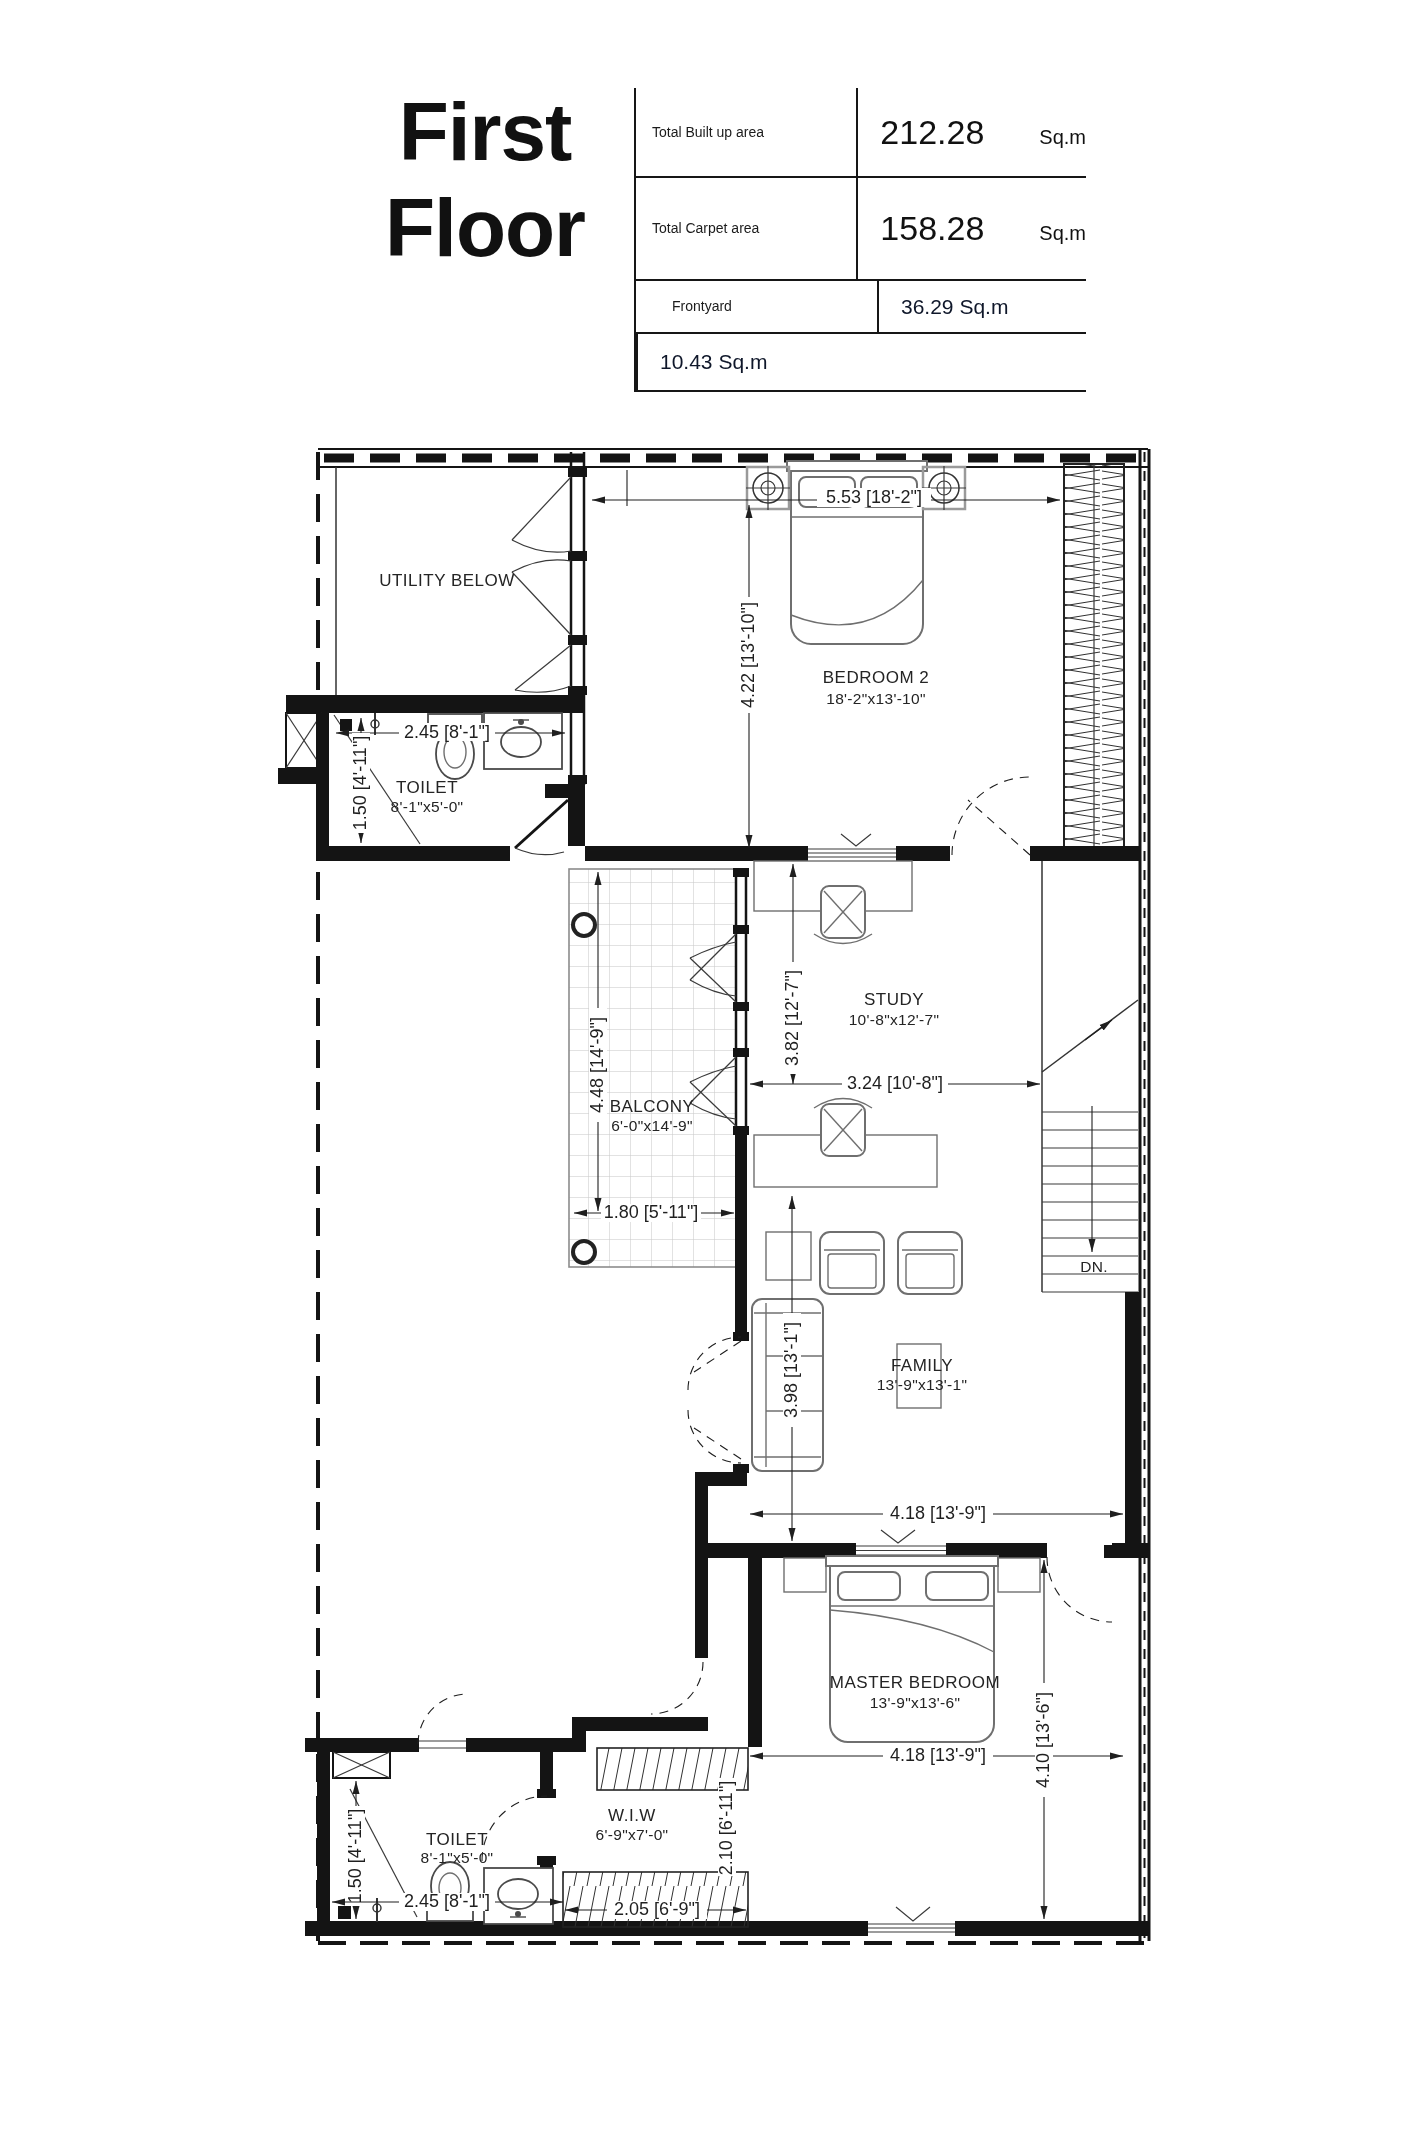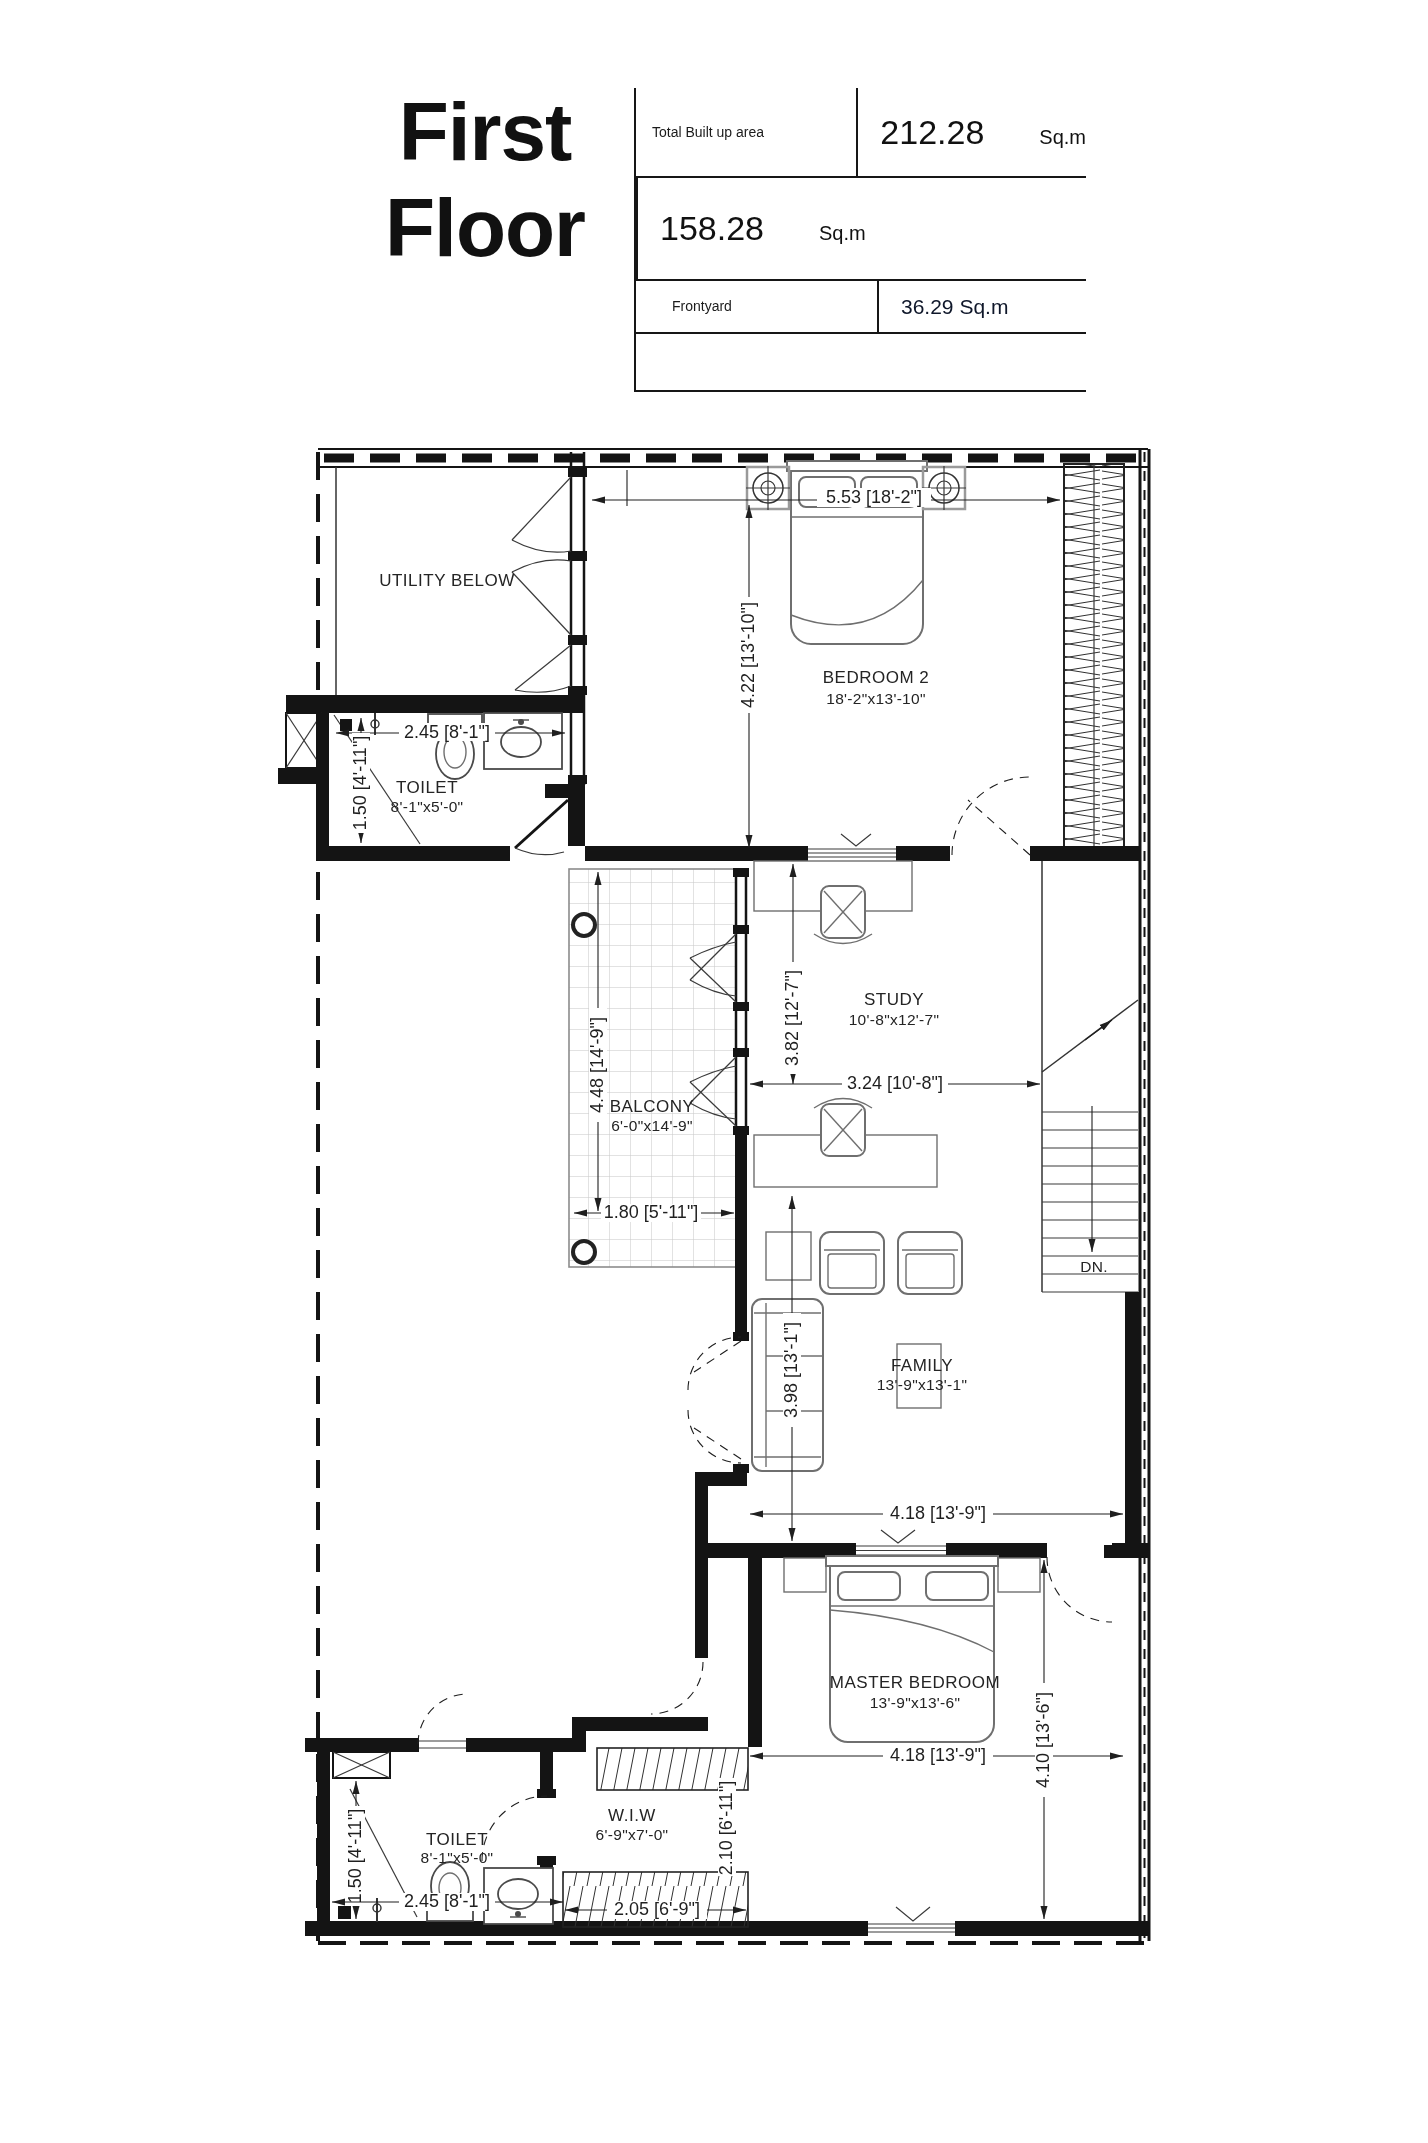--- a/index.html
+++ b/index.html
@@ -54,36 +54,42 @@
     <div class="arow r1">
       <div class="lbl">Total Built up area</div>
       <div class="val">
           <span class="inner">
             <span class="num">212.28</span>
             <span class="unit">Sq.m</span>
           </span>
         </div>
     </div>
     <div class="arow r2">
+      <div class="lbl">Total Carpet area</div>
       <div class="val">
           <span class="inner">
             <span class="num">158.28</span>
             <span class="unit">Sq.m</span>
           </span>
         </div>
     </div>
     <div class="arow r3">
       <div class="lbl">Frontyard</div>
       <div class="val">
           <span class="inner">
             <span class="smallval">36.29 Sq.m</span>
           </span>
         </div>
     </div>
     <div class="arow r4">
+      <div class="val">
+          <span class="inner">
+            <span class="smallval">10.43 Sq.m</span>
+          </span>
+        </div>
     </div>
   </div>
 
   <svg width="1428" height="2143" viewBox="0 0 1428 2143">
     <defs>
       <marker id="ar" markerWidth="14" markerHeight="10" refX="13" refY="5" orient="auto-start-reverse" markerUnits="userSpaceOnUse">
         <path d="M0,1.5 L13,5 L0,8.5 Z" fill="#1f1f1f"></path>
       </marker>
       <pattern id="tiles" width="21" height="21" patternUnits="userSpaceOnUse">
         <path d="M21,0 H0 V21" fill="none" stroke="#c6c6c6" stroke-width="1"></path>

